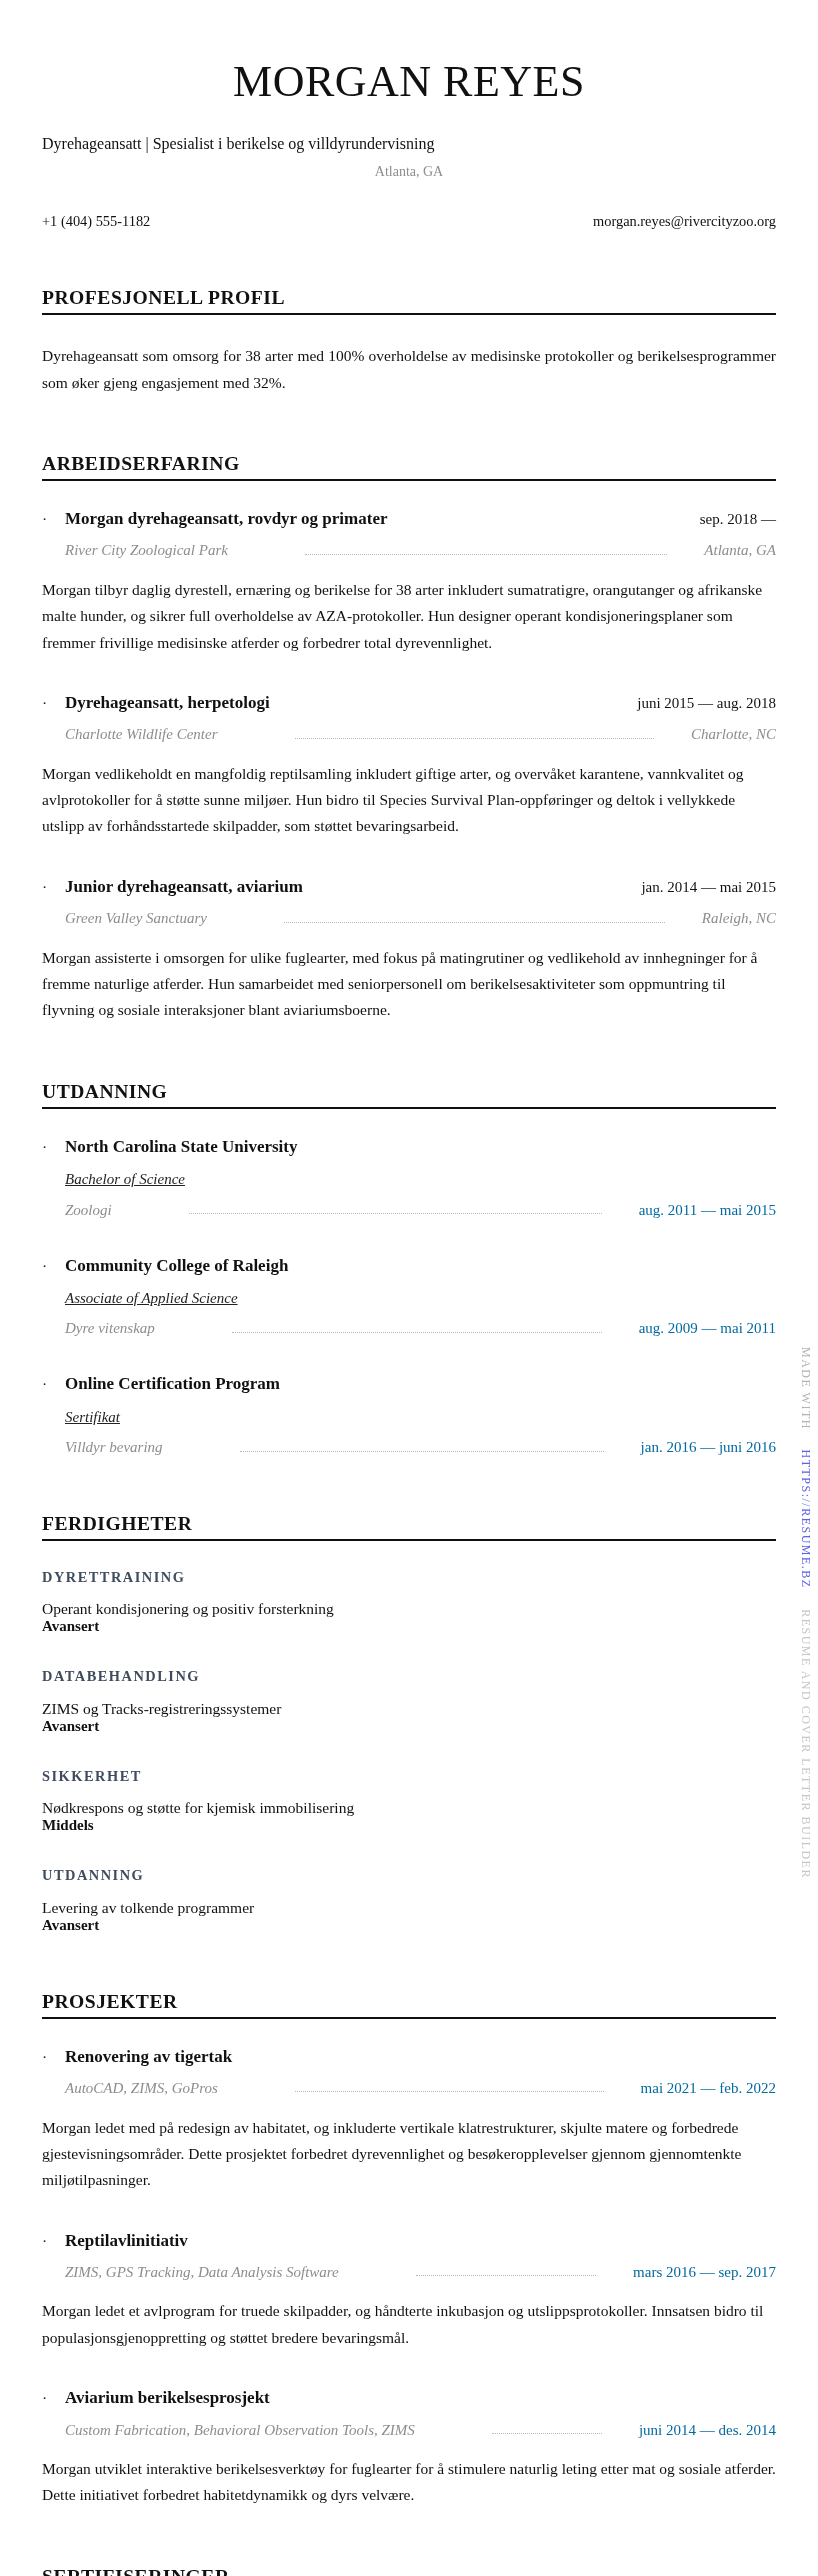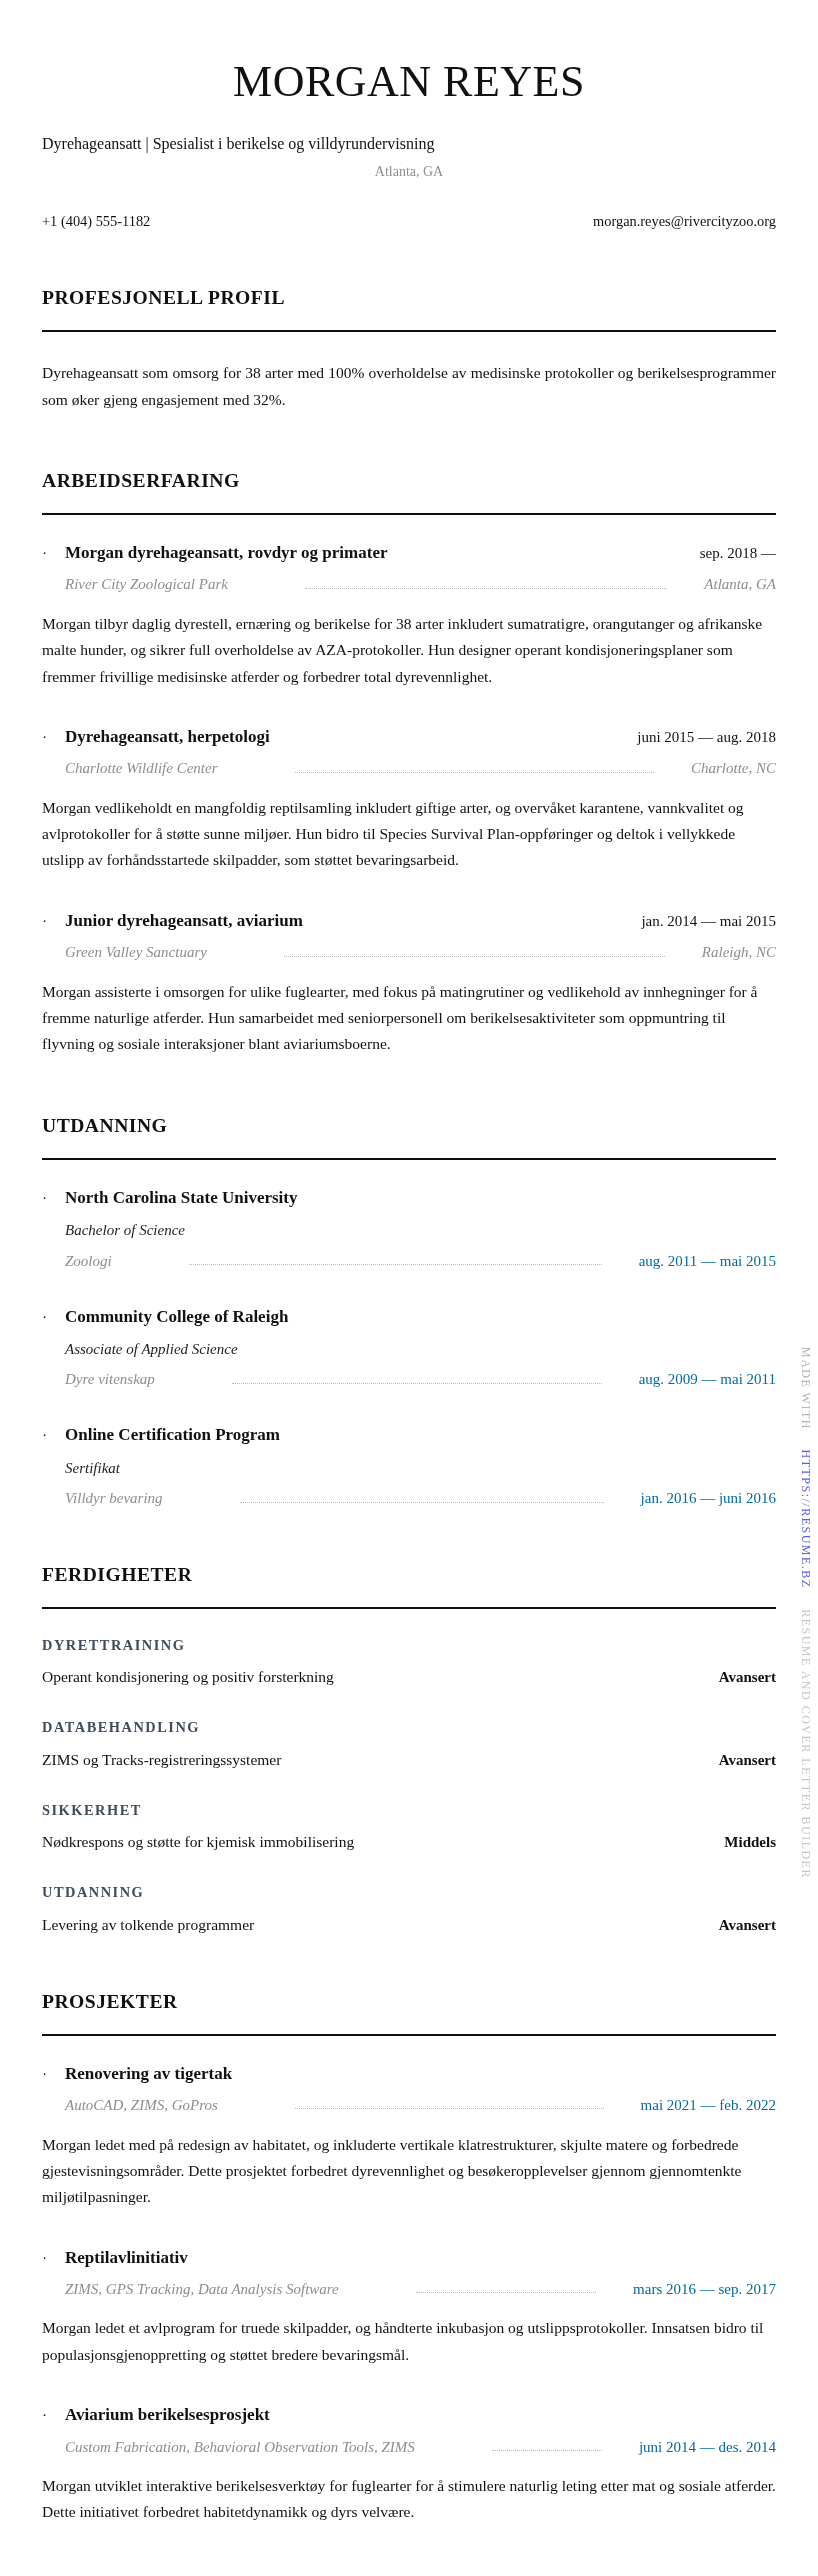--- a/index.html
+++ b/index.html
@@ -7,45 +7,45 @@
   .page{position:relative;box-sizing:border-box;width:818px;min-height:3164px;padding:60px 42px 103px;}
 
   
   .name{margin:0;text-align:center;font-size:44px;font-weight:400;letter-spacing:0.5px;line-height:1;}
   .subtitle{font-size:16px;margin-top:31px;}
   .city{text-align:center;font-size:14px;color:#8d8d8d;margin-top:11.3px;}
   .contact{display:flex;justify-content:space-between;align-items:baseline;font-size:14.4px;margin-top:33px;}
 
   
   section{margin-top:57px;}
-  .sec-head{font-size:19.6px;font-weight:700;letter-spacing:0.5px;margin:0;padding-bottom:21px;border-bottom:2.1px solid #101010;}
+  .sec-head{font-size:19.6px;font-weight:700;letter-spacing:0.5px;margin:0;padding-bottom:4px;border-bottom:2.1px solid #101010;}
   .sec-body{margin-top:28px;}
   .prose{font-size:15.5px;line-height:1.7;margin:0;}
   .justify{text-align:justify;}
 
   
   .item{margin-top:37px;}
   .sec-body > .item:first-child{margin-top:0;}
   .trow{display:flex;align-items:baseline;}
   .bullet{flex:0 0 23px;font-size:15.5px;color:#1a1a1a;}
   .ititle{flex:1;font-size:17px;font-weight:700;}
   .idate{font-size:15px;white-space:nowrap;}
   .mrow{display:flex;align-items:flex-end;margin-top:13.4px;}
   .ileft{font-size:15px;font-style:italic;color:#8d8d8d;margin-left:23px;white-space:nowrap;}
   .leader{flex:1;border-bottom:1px dotted #b8b8b8;margin:0 37px 4.6px 77px;min-width:31px;}
   .iright{font-size:15px;font-style:italic;color:#8d8d8d;white-space:nowrap;}
   .iright.date{font-style:normal;color:#0369a1;}
-  .degree{font-size:15px;font-style:italic;color:#222;margin:14.4px 0 0 23px;}
+  .degree{font-size:15px;font-style:italic;color:#222;margin:14.4px 0 0 23px;text-decoration:underline;}
   .idesc{margin-top:17.5px;font-size:15.5px;line-height:1.7;}
 
   
   .sgroup{margin-top:33px;}
   .sec-body > .sgroup:first-child{margin-top:0;}
   .scat{font-size:14.4px;font-weight:700;letter-spacing:1.5px;color:#3e4c5e;}
-  .srow{display:flex;justify-content:space-between;align-items:baseline;margin-top:14.4px;}
+  .srow{display:flex;justify-content:space-between;align-items:baseline;margin-top:14.4px;flex-direction:column;}
   .sname{font-size:15.5px;}
   .slevel{font-size:15px;font-weight:700;}
 
   
   .watermark{position:absolute;top:1347px;right:5.2px;writing-mode:vertical-rl;font-size:12px;letter-spacing:1.5px;white-space:nowrap;}
   .wm-gray{color:#b3b3b3;}
   .wm-link{color:#5d61e6;padding:15.5px 0;text-decoration:none;}
   .wm-gray2{color:#c7c7c7;}
 </style>
 </head>

